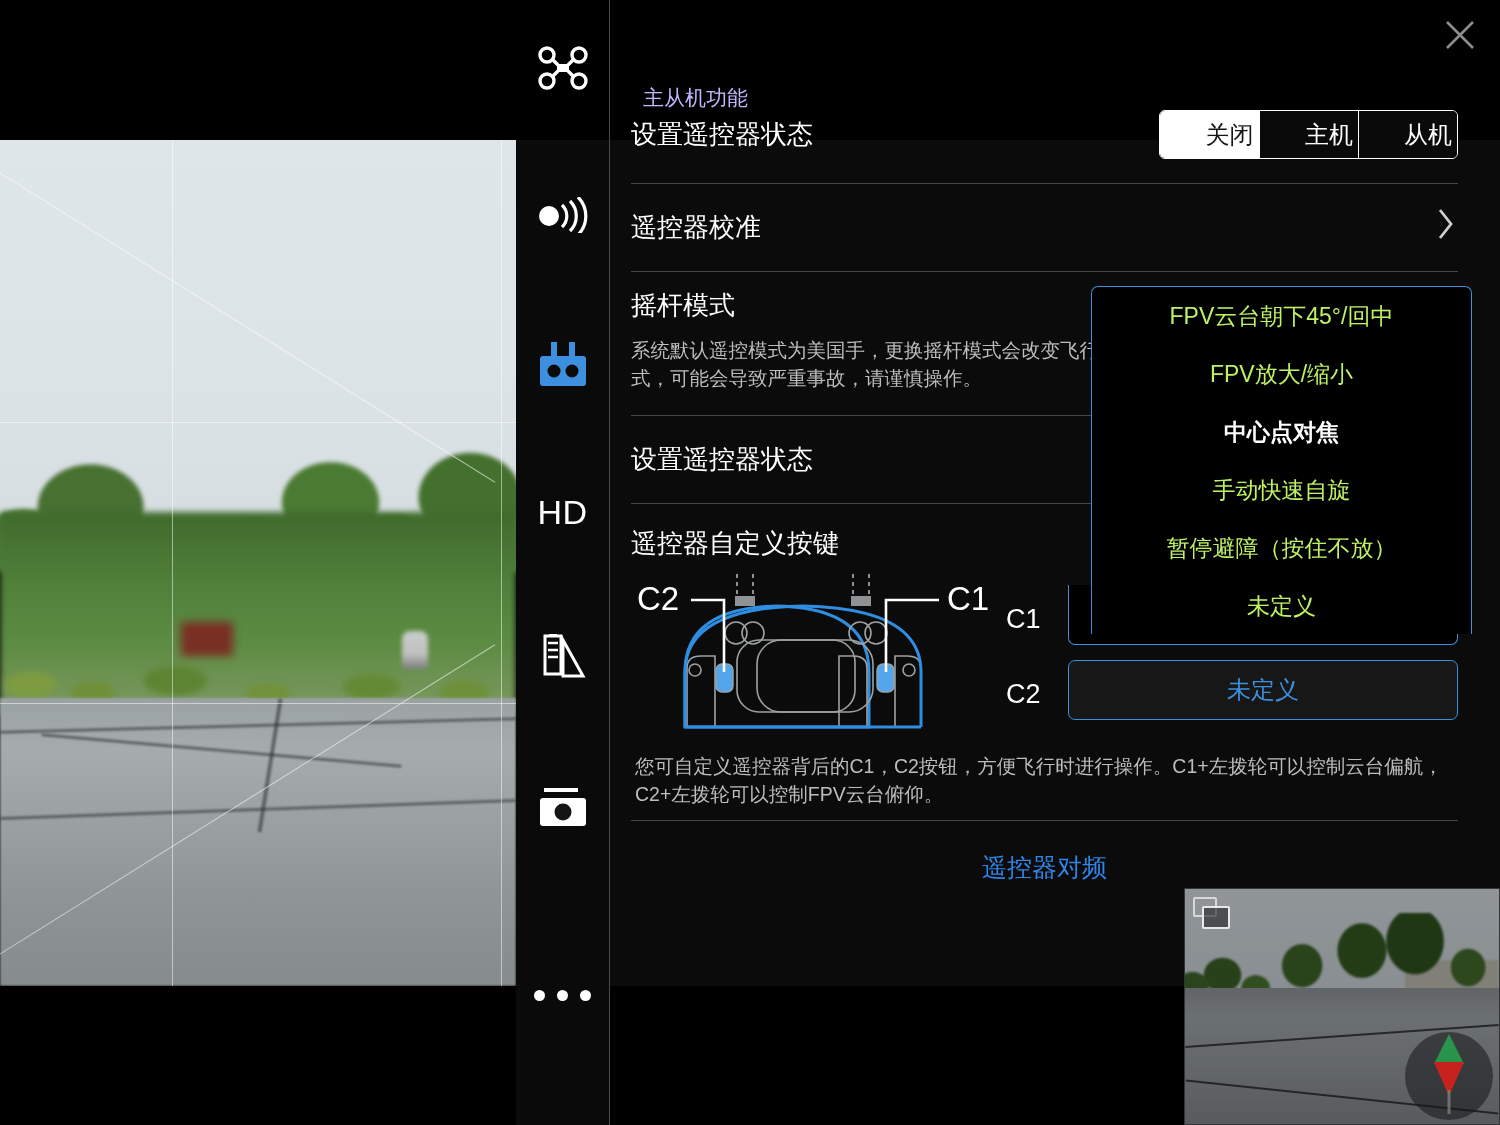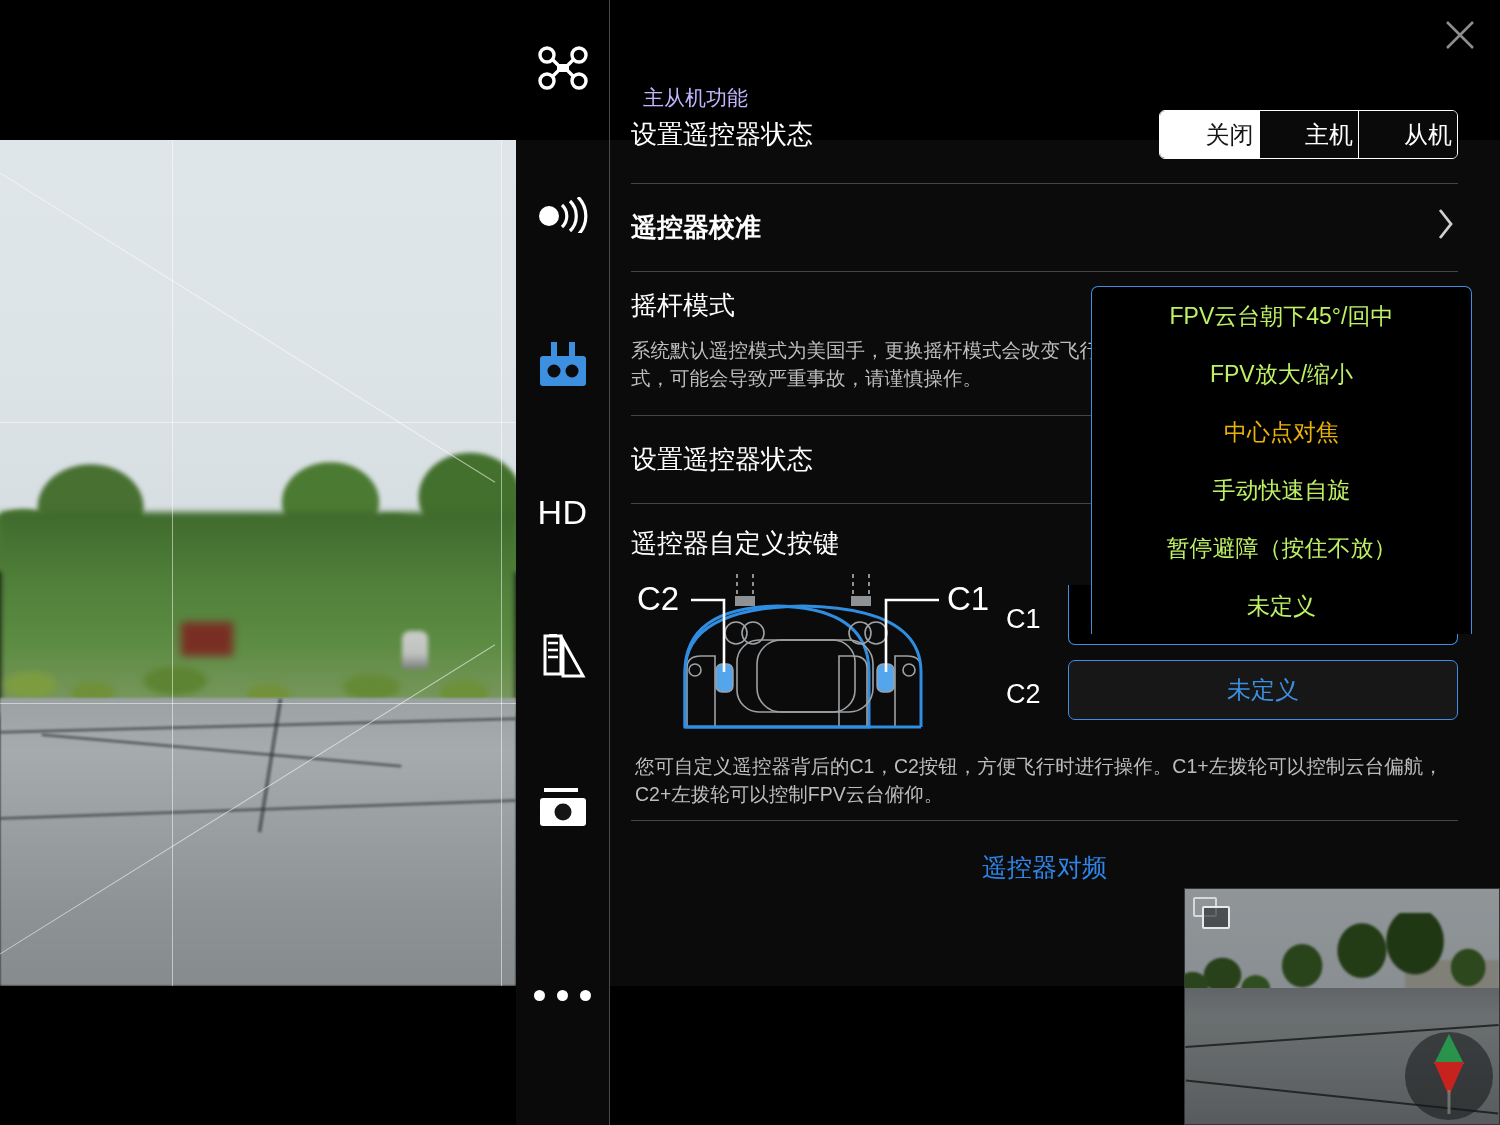--- a/index.html
+++ b/index.html
@@ -128,21 +128,21 @@
   .seg .segopt {
     min-width:99px; height:47px; display:flex; align-items:center; justify-content:center;
     font-size:24px; color:#fff; background:#0a0a0a; cursor:pointer;
     border-left:1px solid #fff;
     padding-left:40px;
   }
   .seg .segopt:first-child { border-left:none; }
   .seg .segopt.on { background:#fff; color:#161616; }
 
   
-  #row2 { top:183px; height:88px;font-weight:bold; }
+  #row2 { top:183px; height:88px; }
   #row2 .row-label { position:absolute; left:0; top:26px; }
   #row2 .chev { position:absolute; right:2px; top:22px; }
 
   
   #row3 { top:271px; height:144px; overflow:hidden; }
   #row3 .row-label { position:absolute; left:0; top:16px; }
   #row3 .row-desc  { position:absolute; left:0; top:64px; width:830px; }
 
   
   #row4 { top:415px; height:88px; }
@@ -182,21 +182,21 @@
   
   #dropdown {
     position:absolute; left:1091px; top:286px; width:381px; height:348px;
     background:#000; border:1px solid #3d8fe0; border-bottom:none;
     border-radius:7px 7px 0 0; z-index:40;
   }
   #dropdown .dopt {
     height:58px; display:flex; align-items:center; justify-content:center;
     font-size:23px; color:#bef264; cursor:pointer;
   }
-  #dropdown .dopt.sel { color:#eab308; }
+  #dropdown .dopt.sel { color:#ffffff;font-weight:bold; }
 
   
   #pip {
     position:absolute; left:1184px; top:888px; width:316px; height:237px;
     overflow:hidden; z-index:50; border:1px solid rgba(70,70,70,.6);
     background:#1b1d1e;
   }
   #pip .p-sky { position:absolute; left:0; top:0; width:100%; height:45%;
     background:linear-gradient(#cfd6da,#c4ccd1); }
   #pip .p-trees { position:absolute; left:-3%; top:10%; width:106%; height:40%;

